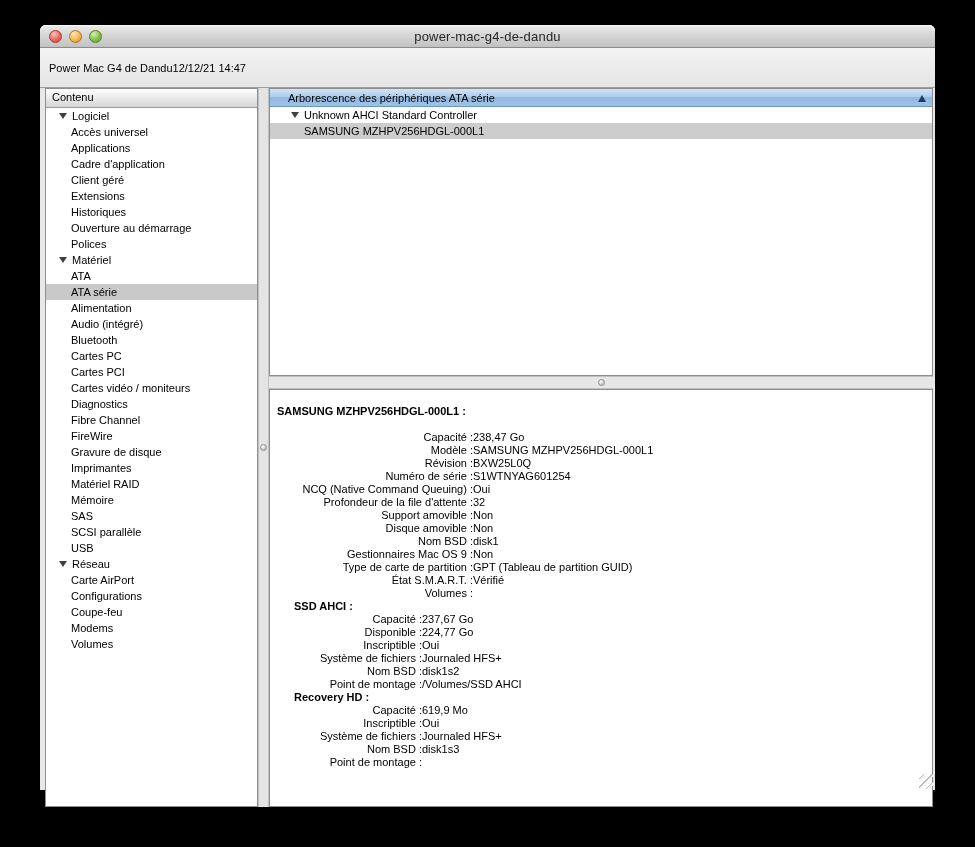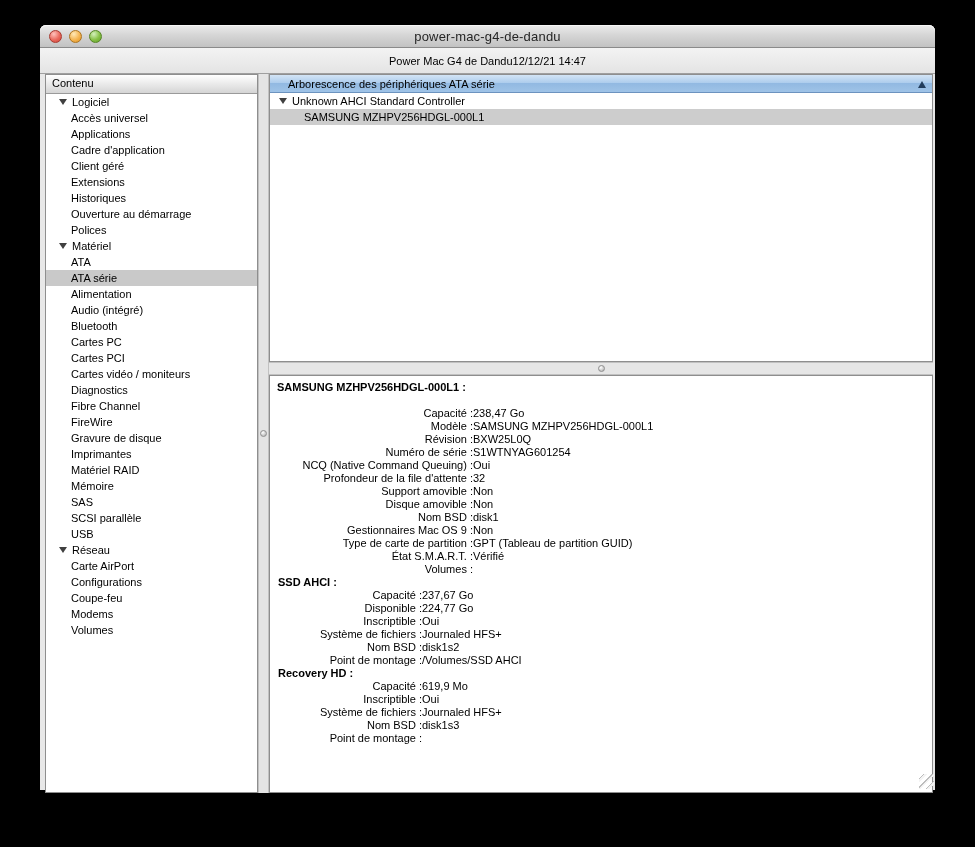--- a/index.html
+++ b/index.html
@@ -22,23 +22,23 @@
     display:flex; align-items:center; justify-content:center;
   }
   .title { font-size:13px; color:#262626; letter-spacing:0.2px; }
   .lights { position:absolute; left:9px; top:5px; display:flex; gap:7px; }
   .light { width:13px; height:13px; border-radius:50%; }
   .light.red    { background:radial-gradient(circle at 35% 28%, #ffc2bc, #e9695d 55%, #ce4639); border:1px solid #a83a30; }
   .light.yellow { background:radial-gradient(circle at 35% 28%, #ffe9b8, #f4b450 55%, #dd9327); border:1px solid #ac7420; }
   .light.green  { background:radial-gradient(circle at 35% 28%, #d4f0bc, #86c045 55%, #62a02c); border:1px solid #558425; }
   
   .infobar {
-    height:26px; background:linear-gradient(#f3f3f3,#e4e4e4);
+    height:40px; background:linear-gradient(#f3f3f3,#e4e4e4);
     border-bottom:1px solid #9f9f9f;
-    display:flex; align-items:center; justify-content:center;
+    display:flex; align-items:center; justify-content:flex-start;
     padding:0 9px; font-size:11px; color:#000;
   }
   
   .content { position:relative; height:719px; }
   .panel { background:#fff; border:1px solid #8e8e8e; }
   .sidebar { position:absolute; left:5px; top:0; width:213px; height:719px; overflow:hidden; }
   .sidebar-header {
     height:18px; background:linear-gradient(#ffffff,#d5d5d5);
     border-bottom:1px solid #9a9a9a; font-size:11px; color:#000;
     padding:2px 0 16px 6px;
@@ -71,36 +71,36 @@
     background:linear-gradient(#d3e4f5 0%, #aecded 45%, #92b9e2 50%, #9fc3e7 100%);
     border-bottom:1px solid #6c93bf;
     font-size:11px; color:#000; display:flex; align-items:center; padding-left:18px;
   }
   .sort-tri {
     position:absolute; right:6px; top:6px; width:0; height:0;
     border-left:4px solid transparent; border-right:4px solid transparent;
     border-bottom:7px solid #213c5c;
   }
   .tree-row { height:16px; line-height:16px; font-size:11px; color:#000; white-space:nowrap; }
-  .tree-row.lvl0 { padding-left:9px; }
+  .tree-row.lvl0 { padding-left:21px; }
   .tree-row.lvl1 { padding-left:34px; }
   .tree-row.selected { background:#cdcdcd; }
   
   .hsplit {
     position:absolute; left:0; top:288px; width:664px; height:13px;
     background:#e6e6e6; border-top:1px solid #c1c1c1; border-bottom:1px solid #c1c1c1;
   }
   .hsplit .dimple { left:329px; top:2px; }
   
-  .details { position:absolute; left:0; top:301px; width:664px; height:418px; overflow:hidden; padding-top:5px; }
+  .details { position:absolute; left:0; top:301px; width:664px; height:418px; overflow:hidden; padding-top:15px; }
   .d-title { font-size:11px; font-weight:bold; line-height:13px; padding-left:7px; margin-bottom:13px; white-space:nowrap; }
   .d-row { display:flex; font-size:11px; line-height:13px; white-space:nowrap;text-align:right; }
   .d-row .lab { flex:none; }
   .d-row.lvl0 .lab { margin-left:11px; width:192px; }
-  .d-row.lvl1 .lab { margin-left:8px; font-weight:bold; }
+  .d-row.lvl1 .lab { margin-left:24px; font-weight:bold; }
   .d-row.lvl2 .lab { margin-left:33px; width:119px; }
   .d-row .val { flex:none; }
   
   .grip {
     position:absolute; right:1px; bottom:1px; width:15px; height:15px;
     background:repeating-linear-gradient(135deg, transparent 0 3px, #bdbdbd 3px 4px, #f4f4f4 4px 6px);
   }
 </style>
 </head>
 <body>

